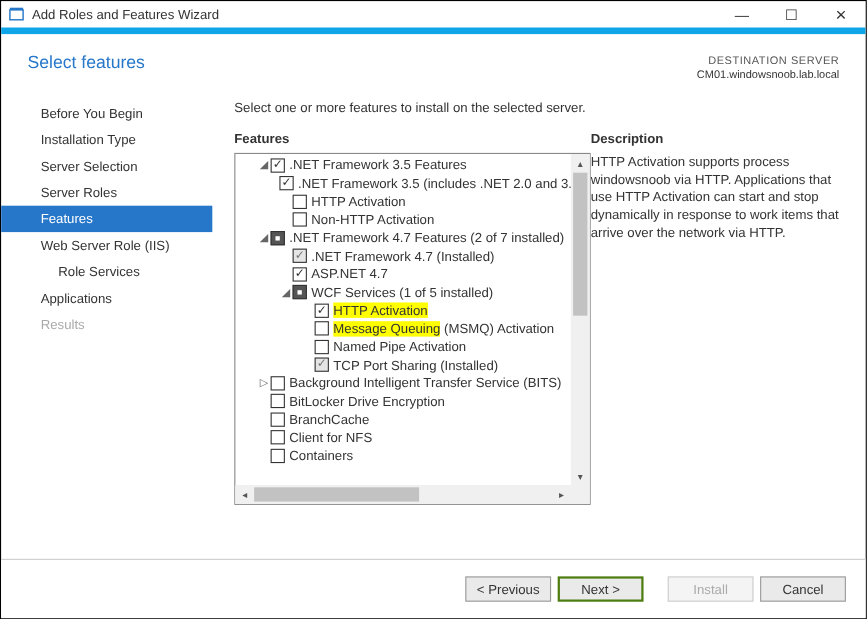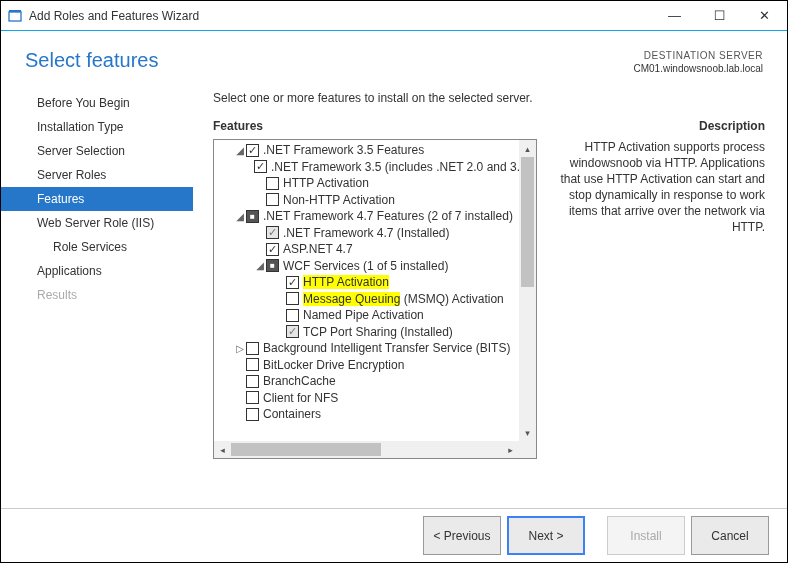--- a/index.html
+++ b/index.html
@@ -12,37 +12,37 @@
     width: 788px;
     height: 563px;
     border: 1px solid #000;
     position: relative;
     overflow: hidden;
   }
   .titlebar {
     height: 30px;
     display: flex;
     align-items: center;
-    border-bottom: 1px solid #0ea5e9;
+    border-bottom: 6px solid #0ea5e9;
     padding: 0 0 0 6px;
   }
   .titlebar .icon { width: 16px; height: 16px; margin-right: 6px; display:flex; align-items:center; justify-content:center;}
   .titlebar .title { flex: 1; font-size: 12px; color: #333; }
   .titlebar .win-btn {
     width: 45px; height: 30px;
     display: flex; align-items: center; justify-content: center;
     font-size: 13px; font-family: "Segoe UI Symbol", sans-serif;
   }
   .header-area {
     padding: 18px 24px 8px 24px;
     display: flex;
     justify-content: space-between;
   }
   .page-title {
-    font-size: 20px;
+    font-size: 16px;
     font-weight: 300;
     color: #2677c9;
   }
   .dest {
     text-align: right;
     font-size: 10px;
     line-height: 13px;
     color: #555;
   }
   .dest .lbl { color: #555; letter-spacing: 0.5px; }
@@ -148,54 +148,52 @@
   .chk.filled::after { content: "■"; font-size:8px;}
   .chk.grayck { background: #e5e5e5; color:#777;}
   .chk.grayck::after { content:"✓";}
   .lbl { }
   .hl { background: #ffff00; }
   .ind1 { padding-left: 16px;}
   .ind2 { padding-left: 36px;}
   .ind3 { padding-left: 56px;}
   .desc-col {
     flex: 1;
-    padding-left: 20px;
     padding-right: 12px;
-    text-align: right;
   }
   .desc-text {
     font-size: 12px;
     line-height: 16px;
     color: #333;
   }
   .footer {
     position: absolute;
     left: 0; right:0; bottom: 0;
     height: 54px;
     border-top: 1px solid #ccc;
     display: flex;
     align-items: center;
     justify-content: flex-end;
     padding: 0 18px;
     gap: 6px;
     background:#fff;
   }
   .btn {
     min-width: 78px;
-    height: 39px;
+    height: 23px;
     border: 1px solid #999;
     background: #eaeaea;
     font-size: 12px;
     display: inline-flex;
     align-items: center;
     justify-content: center;
     padding: 0 4px;
     cursor: default;
   }
-  .btn.primary { border: 2px solid #3b82f6; }
+  .btn.primary { border: 2px solid #4d7c0f; }
   .btn.disabled { color: #aaa; border-color:#ccc; background:#f4f4f4;}
 </style>
 </head>
 <body>
 
 <div class="titlebar">
   <span class="icon">
     <svg width="14" height="14" viewBox="0 0 14 14">
         <rect x="1" y="3" width="12" height="9" fill="none" stroke="#2677c9" stroke-width="1.3"></rect>
         <rect x="1" y="1" width="12" height="2" fill="#2677c9"></rect>

